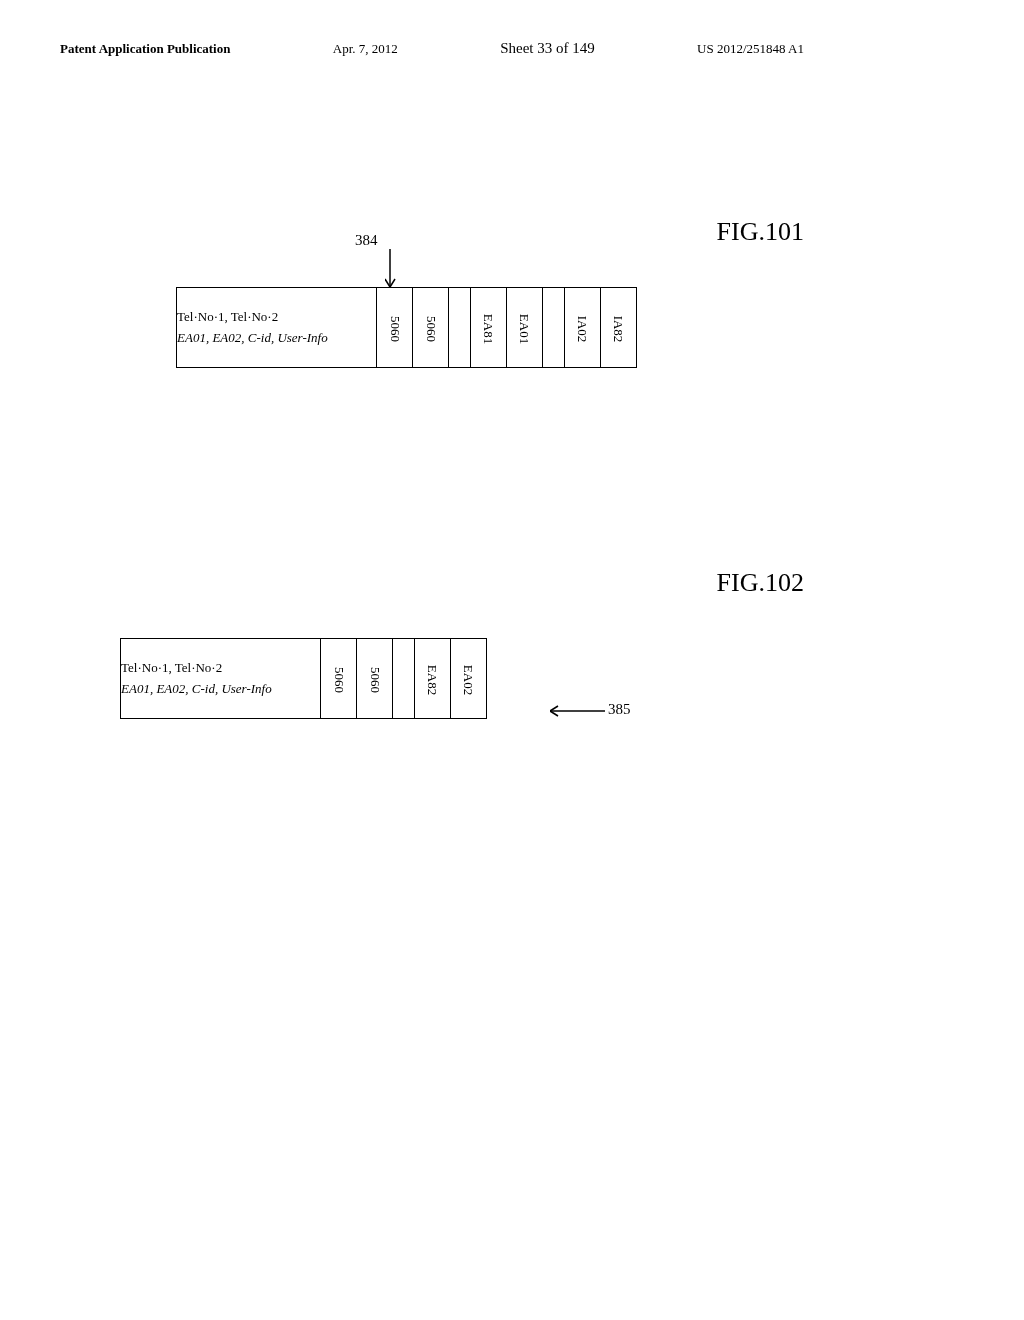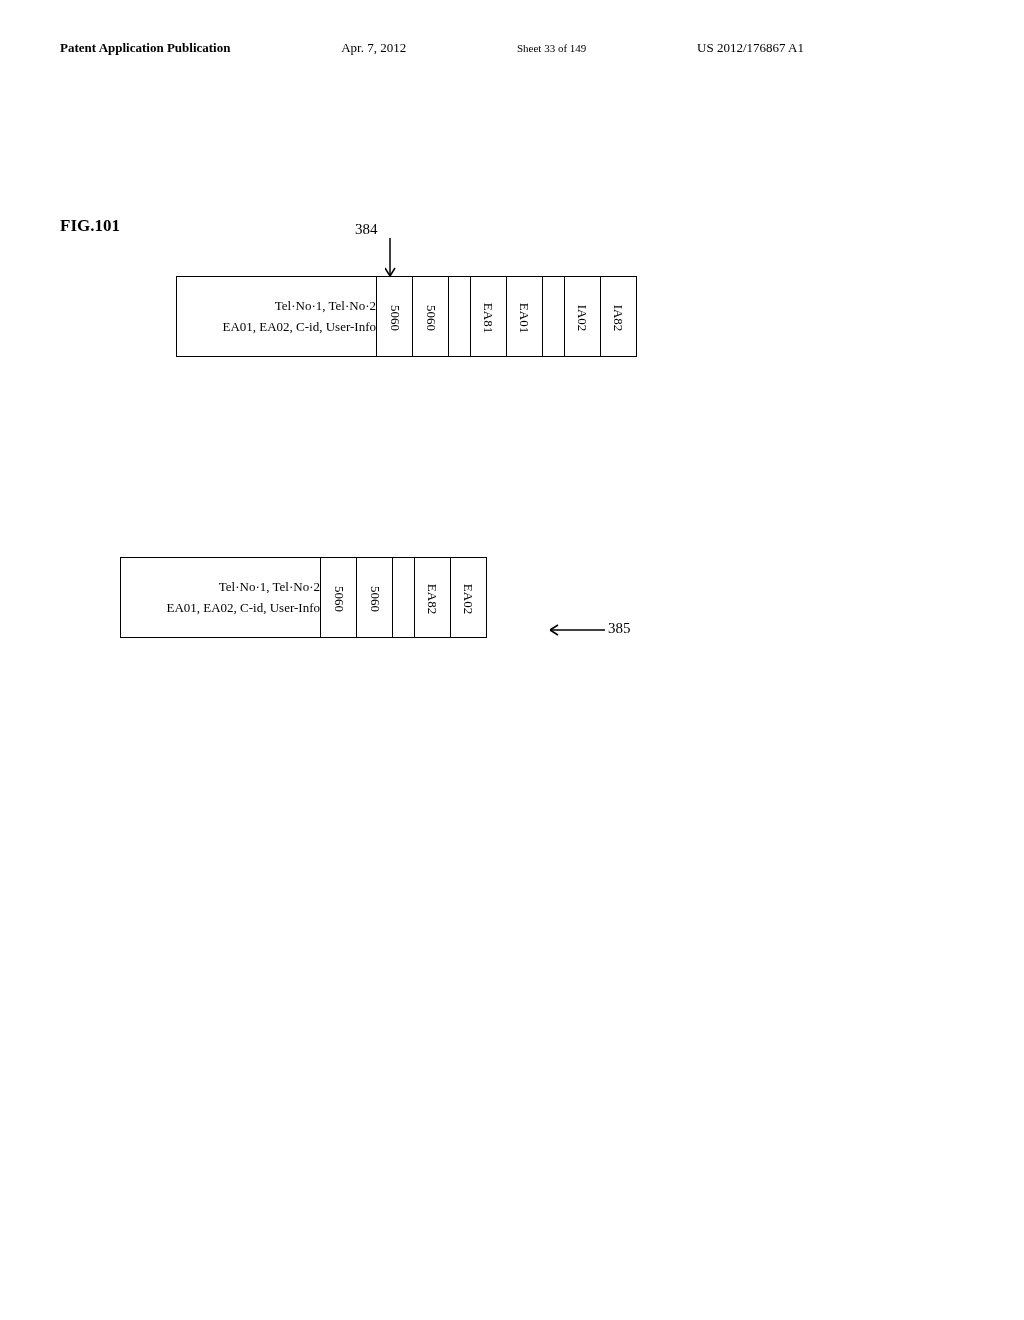--- a/index.html
+++ b/index.html
@@ -38,67 +38,68 @@
     .header-left {
       font-weight: bold;
       font-size: 13px;
     }
 
     .header-center {
       font-size: 13px;
     }
 
     .header-sheet {
-      font-size: 11px;
+      font-size: 15px;
     }
 
     .header-right {
       font-size: 13px;
     }
 
     
     .figure-section {
       margin-top: 80px;
       position: relative;
     }
 
     .figure-title {
-      font-size: 17px;
-      font-weight: bold;
+      font-size: 26px;
+      font-weight: normal;
       font-family: 'Times New Roman', Times, serif;
       margin-bottom: 30px;
+      text-align: right;
     }
 
     
     .diagram-table {
       border-collapse: collapse;
       border: 1.5px solid #000;
     }
 
     .diagram-table td {
       border: 1.5px solid #000;
       padding: 0;
       vertical-align: middle;
     }
 
     .left-cell {
       width: 200px;
       padding: 6px 10px;
       font-size: 13px;
       line-height: 1.6;
       vertical-align: middle;
-      text-align: right;
     }
 
     .left-cell-line1 {
       display: block;
     }
 
     .left-cell-line2 {
       display: block;
+      font-style: italic;
     }
 
     
     .rotated-cell {
       width: 36px;
       height: 80px;
       text-align: center;
       vertical-align: middle;
       position: relative;
     }
@@ -129,21 +130,21 @@
   </style>
 </head>
 <body>
 
 <div class="page">
 
   <div class="header">
     <span class="header-left">Patent Application Publication</span>
     <span class="header-center">Apr. 7, 2012</span>
     <span class="header-sheet">Sheet 33 of 149</span>
-    <span class="header-right">US 2012/176867 A1</span>
+    <span class="header-right">US 2012/251848 A1</span>
   </div>
 
   <div class="figure-section" style="margin-top: 160px;">
     <div class="figure-title">FIG.101</div>
 
     <div class="fig101-wrapper">
 
       <div style="position: absolute; top: -55px; left: 195px; font-size: 15px;">
         <span>384</span>
       </div>
@@ -189,20 +190,21 @@
           <td class="rotated-cell">
             <span class="rotated-text">IA82</span>
           </td>
         </tr>
       </tbody>
         </table>
     </div>
   </div>
 
   <div class="figure-section" style="margin-top: 200px;">
+    <div class="figure-title">FIG.102</div>
 
     <div class="fig102-wrapper">
 
       <table class="diagram-table" style="position: relative;">
         <tbody>
             <tr>
           <td class="left-cell" rowspan="1">
             <span class="left-cell-line1">Tel·No·1, Tel·No·2</span>
             <span class="left-cell-line2">EA01, EA02, C-id, User-Info</span>
           </td>

